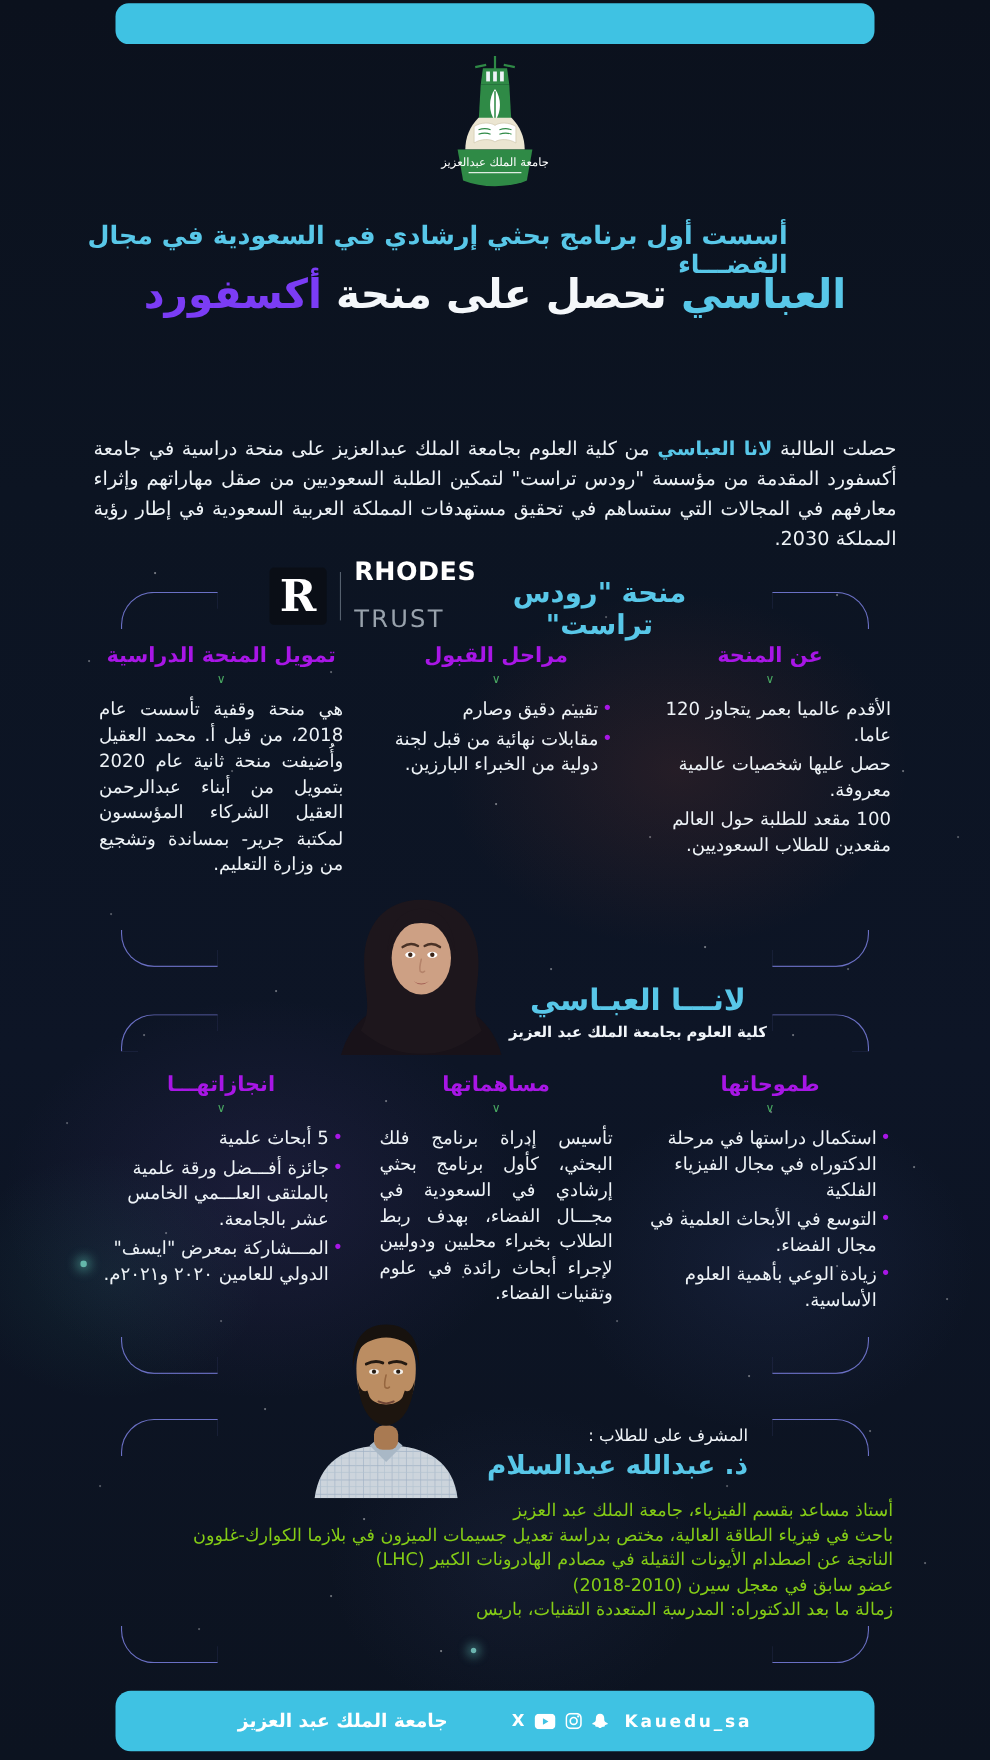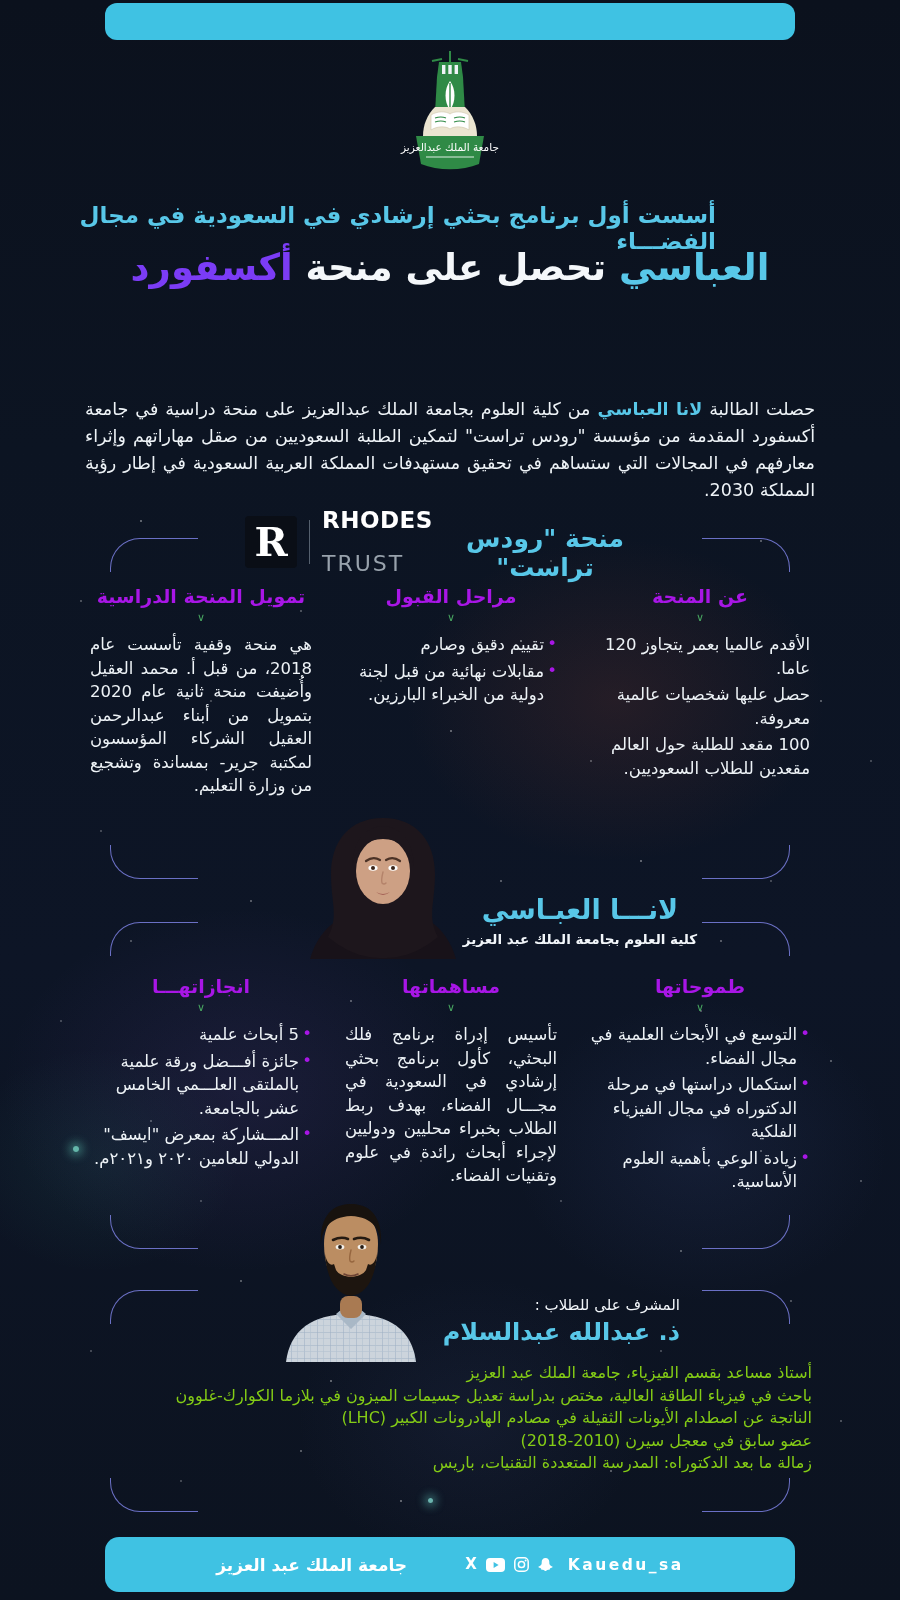--- a/index.html
+++ b/index.html
@@ -251,22 +251,22 @@
   </div>
 
   <div class="bk tl" style="left:110px;top:922px;"></div>
   <div class="bk tr" style="left:702px;top:922px;"></div>
 
   <div class="cols cols-student">
     <div class="col col-a">
       <h3>طموحاتها</h3>
       <span class="chev">∨</span>
       <ul class="body bullet-list">
+        <li>استكمال دراستها في مرحلة الدكتوراه في مجال الفيزياء الفلكية</li>
         <li>التوسع في الأبحاث العلمية في مجال الفضاء.</li>
-        <li>استكمال دراستها في مرحلة الدكتوراه في مجال الفيزياء الفلكية</li>
         <li>زيادة الوعي بأهمية العلوم الأساسية.</li>
       </ul>
     </div>
     <div class="col col-b">
       <h3>مساهماتها</h3>
       <span class="chev">∨</span>
       <p class="body fit">تأسيس إدراة برنامج فلك البحثي، كأول برنامج بحثي إرشادي في السعودية في مجـــال الفضاء، بهدف ربط الطلاب بخبراء محليين ودوليين لإجراء أبحاث رائدة في علوم وتقنيات الفضاء.</p>
     </div>
     <div class="col col-c">
       <h3>انجازاتهـــا</h3>

